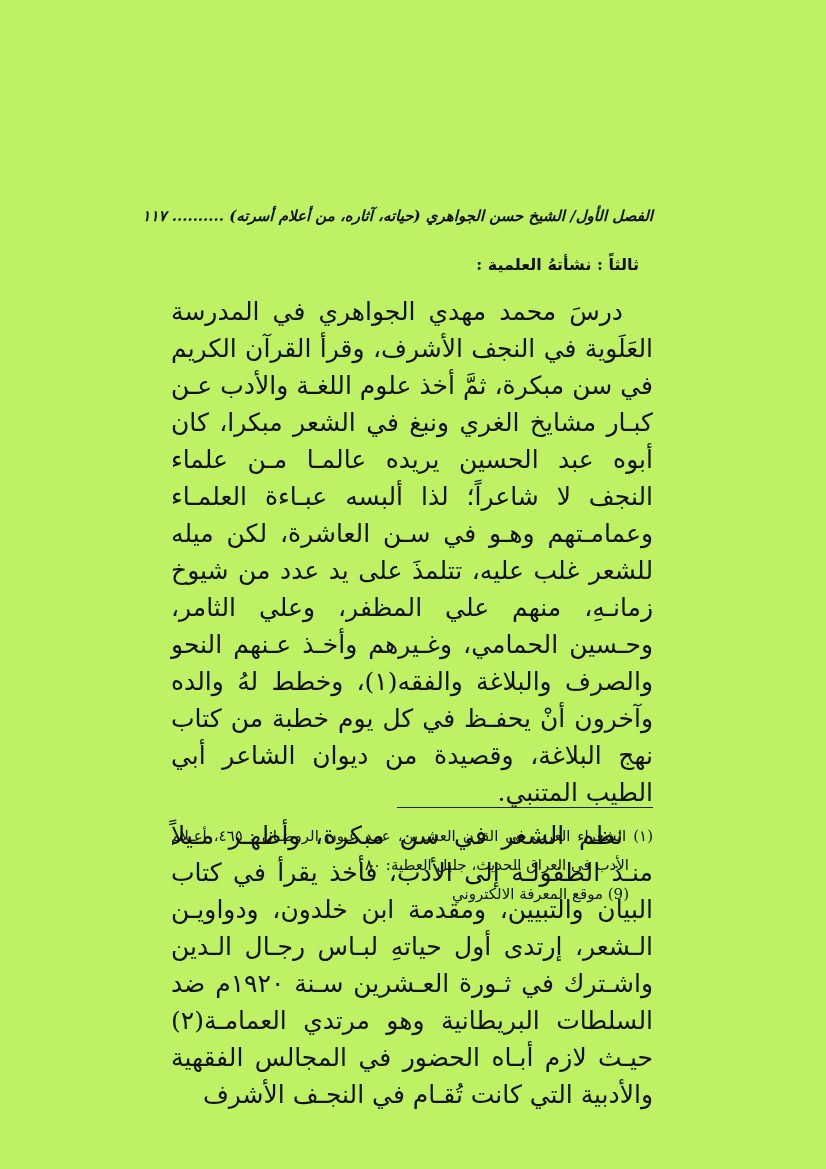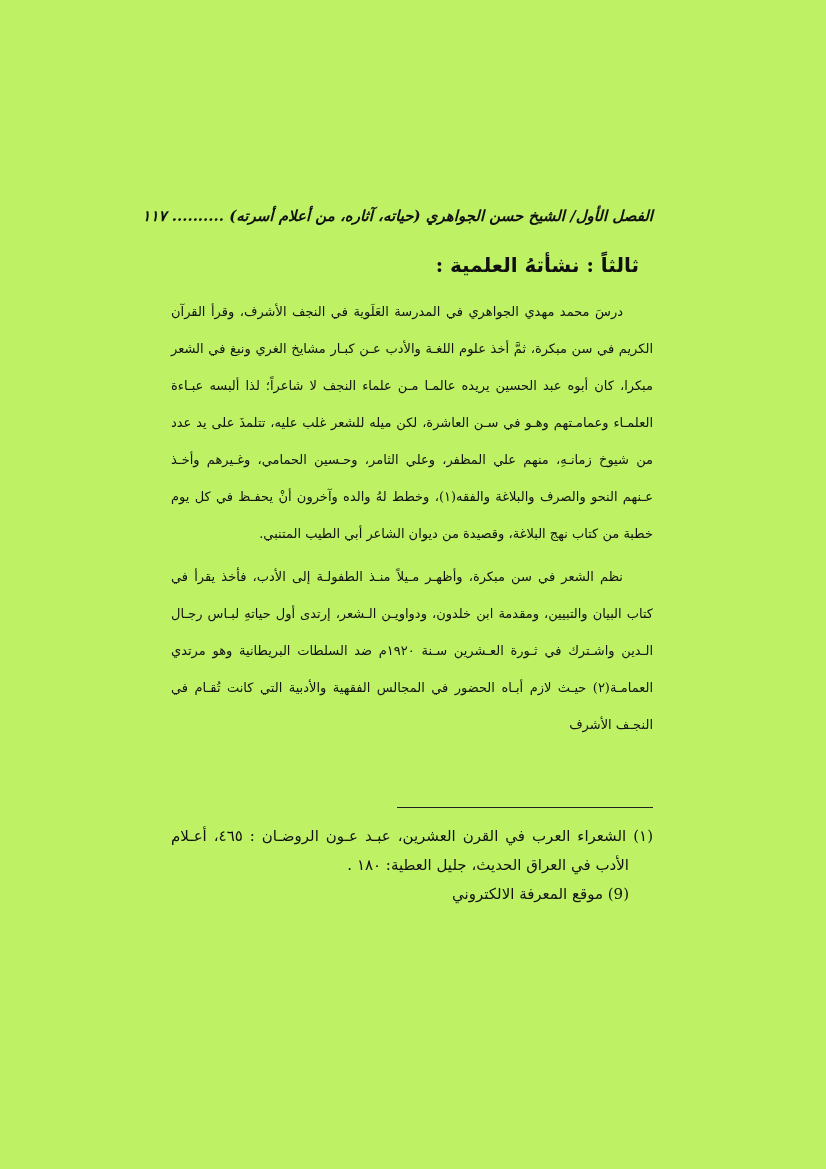--- a/index.html
+++ b/index.html
@@ -29,29 +29,29 @@
     font-size: 15px;
     font-weight: bold;
     font-style: italic;
     line-height: 22px;
     text-align: right;
     letter-spacing: 0.2px;
     margin: 0 0 24px 0;
     white-space: nowrap;
   }
   .section-heading {
-    font-size: 20px;
+    font-size: 16px;
     font-weight: bold;
     line-height: 28px;
     text-align: right;
     padding-right: 14px;
     margin: 0 0 14px 0;
   }
   .body-paragraph {
-    font-size: 13px;
+    font-size: 25px;
     line-height: 37px;
     text-align: justify;
     text-indent: 30px;
     margin: 0 0 6px 0;
   }
   .footnote-area {
     position: absolute;
     top: 807px;
     right: 173px;
     width: 482px;

